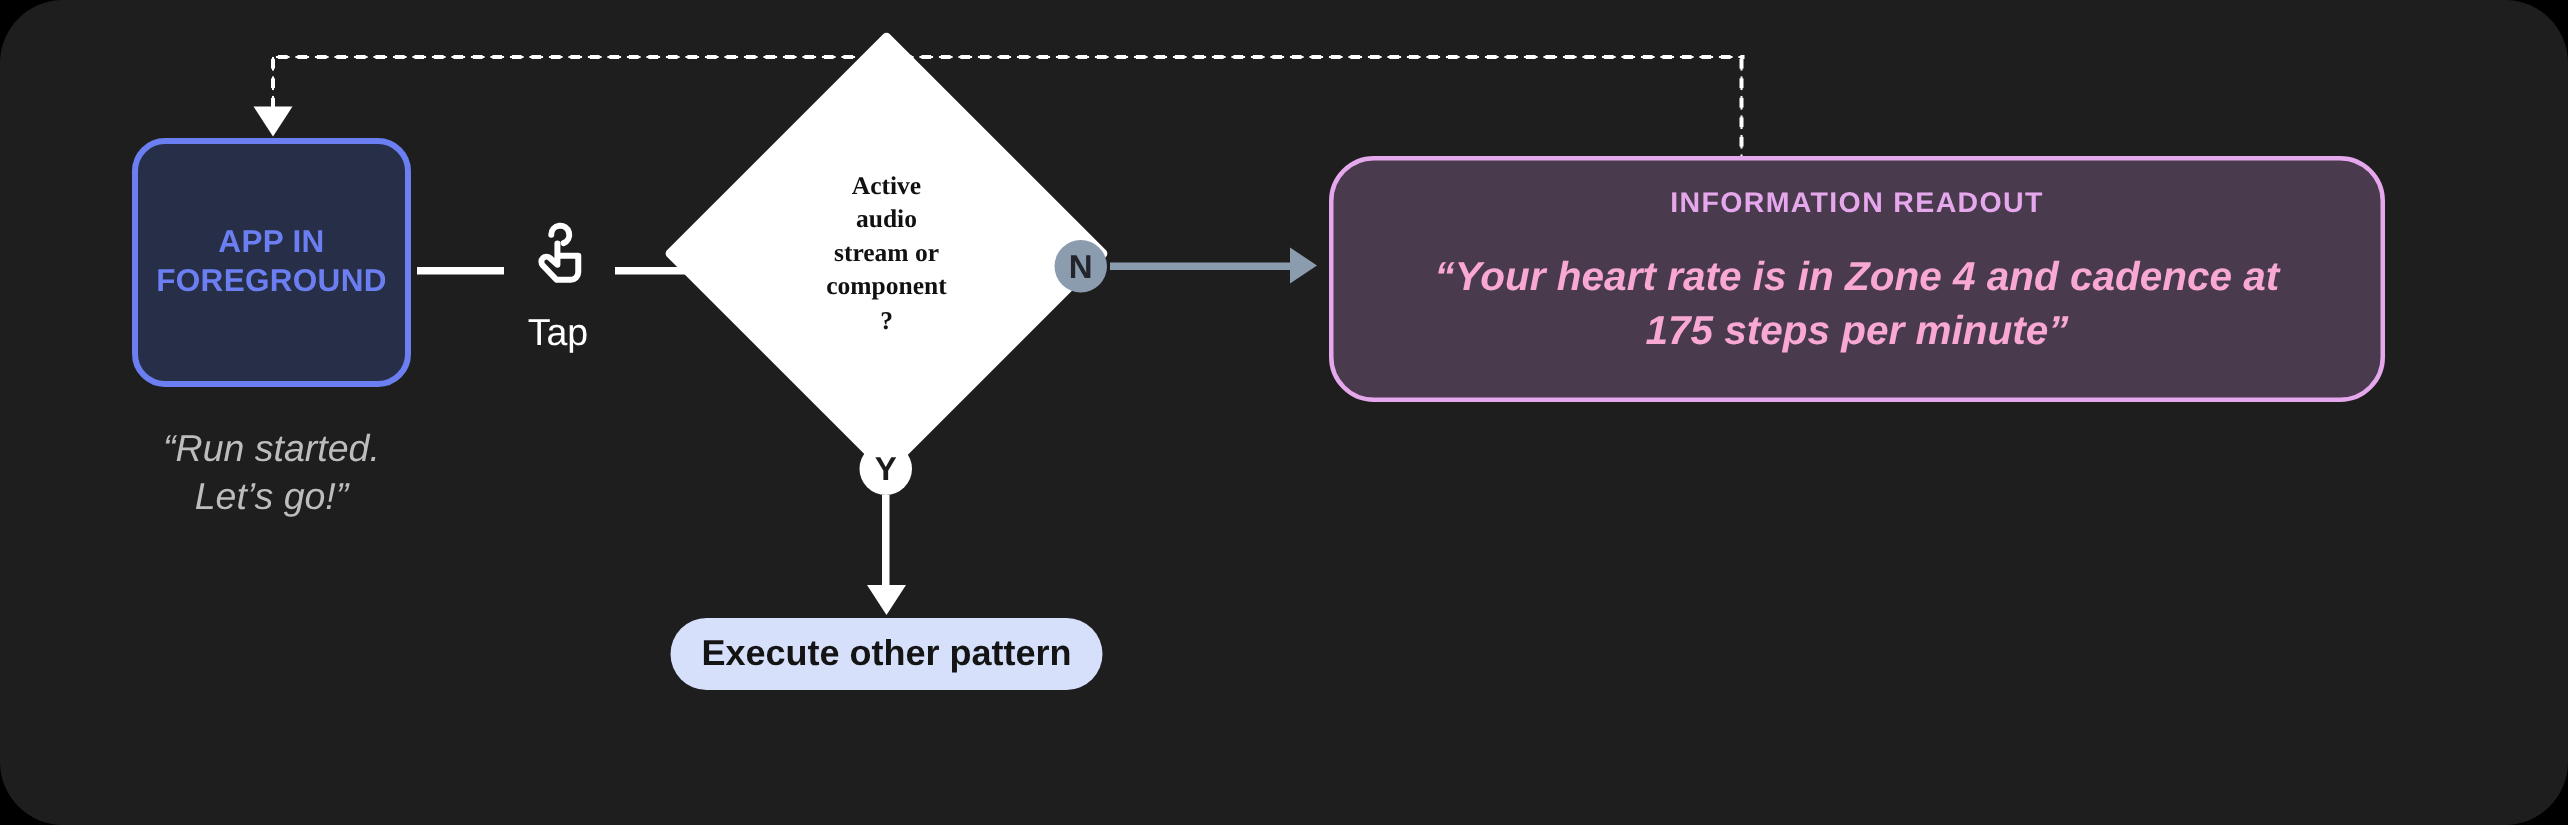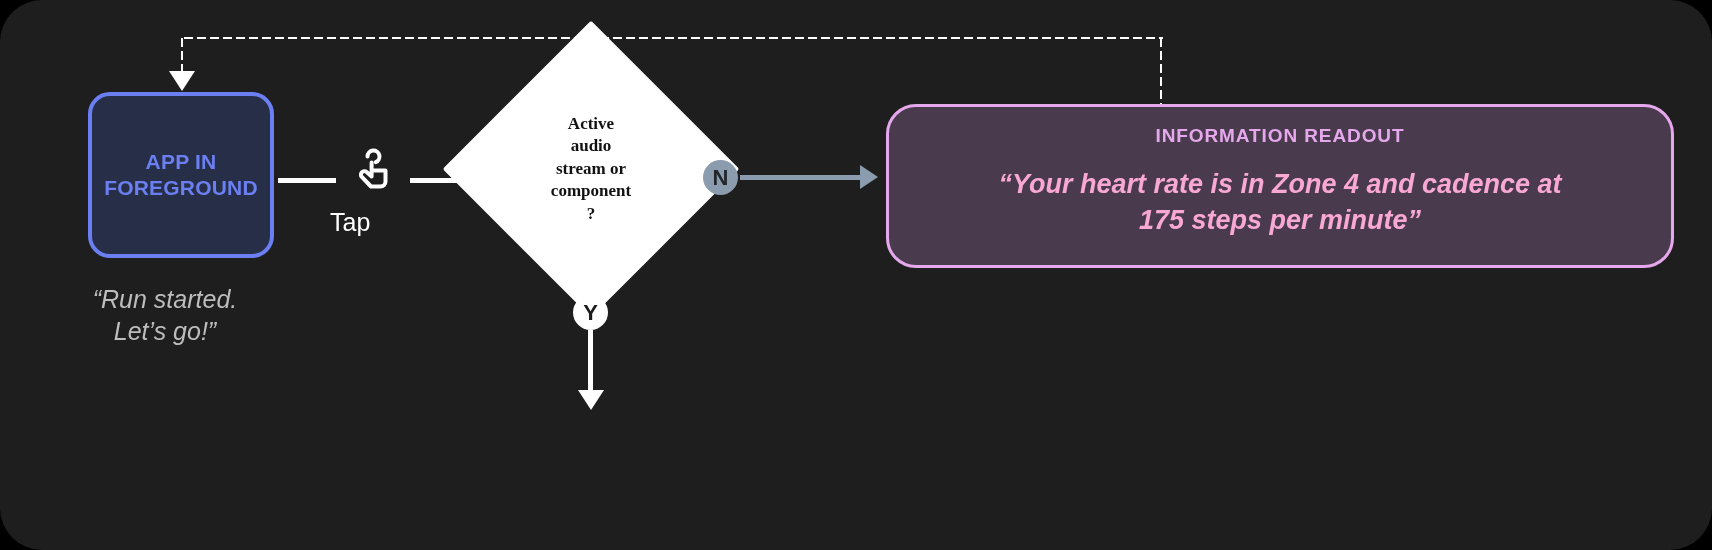--- a/index.html
+++ b/index.html
@@ -45,21 +45,21 @@
     color: #6c7ff2;
     font-size: 21px;
     font-weight: bold;
     line-height: 1.22;
     text-align: center;
     letter-spacing: 0.2px;
     white-space: pre-line;
   }
 
   #app-caption {
-    left: 54px;
+    left: 70px;
     top: 283px;
     width: 222px;
     text-align: center;
     color: #bdbdbd;
     font-size: 25px;
     font-style: italic;
     line-height: 1.28;
     white-space: pre-line;
   }
 
@@ -84,21 +84,21 @@
     border-right: 13px solid transparent;
     border-top: 20px solid #ffffff;
   }
 
   
   #tap-group { left: 340px; top: 143px; width: 66px; text-align: center; }
   #tap-label {
     left: 330px;
     top: 208px;
     width: 84px;
-    text-align: left;
+    text-align: center;
     color: #ffffff;
     font-size: 25px;
   }
 
   
   #diamond-wrap {
     left: 486px;
     top: 64px;
     width: 210px;
     height: 210px;
@@ -162,21 +162,21 @@
     width: 0; height: 0;
     border-top: 12px solid transparent;
     border-bottom: 12px solid transparent;
     border-left: 18px solid #8b9cae;
   }
 
   
   #readout {
     left: 886px;
     top: 104px;
-    width: 788px;
+    width: 704px;
     height: 164px;
     box-sizing: border-box;
     background: #4a3a4e;
     border: 3px solid #e6a8ec;
     border-radius: 30px;
     display: flex;
     flex-direction: column;
     align-items: center;
     justify-content: flex-start;
     padding-top: 18px;
@@ -281,14 +281,17 @@
 175 steps per minute”</div>
   </div>
 
   <div class="abs vline" style="left:588px; top:272px; height:26px;"></div>
   <div id="badge-y" class="abs badge">
     <span>Y</span>
   </div>
   <div class="abs vline" style="left:588px; top:330px; height:62px;"></div>
   <div class="abs arrow-down" style="left:578px; top:390px;"></div>
 
+  <div id="execute-pill" class="abs">
+    <span>Execute other pattern</span>
+  </div>
 
 </div>
 
 </body></html>

